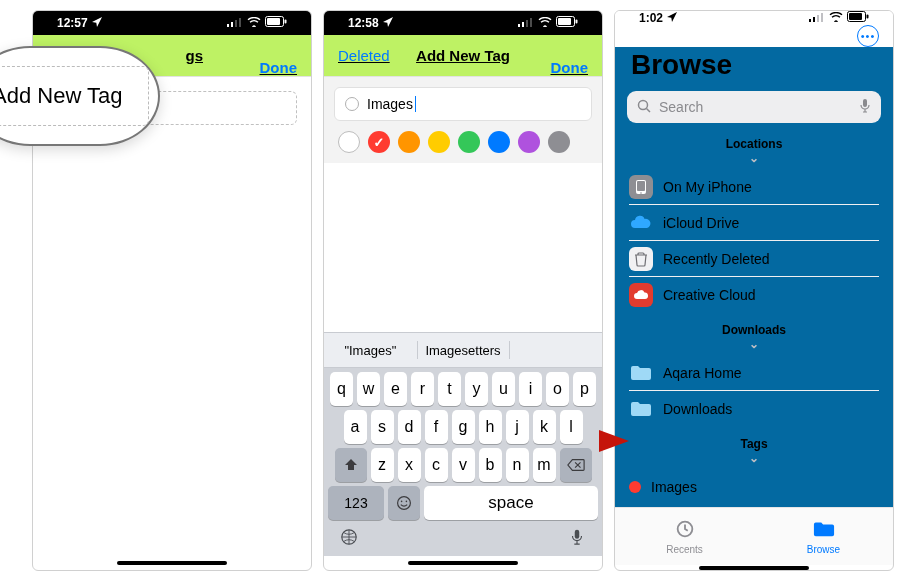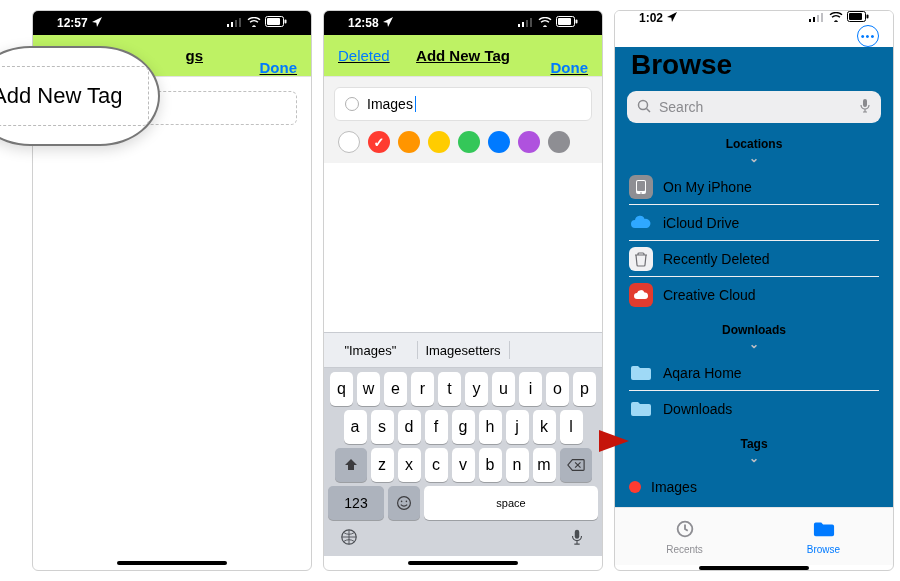--- a/index.html
+++ b/index.html
@@ -134,21 +134,21 @@
     .krow { display: flex; gap: 4px; padding: 4px 4px 0; justify-content: center; }
     .key {
       background: #fff; border-radius: 5px; height: 34px;
       box-shadow: 0 1px 0 rgba(0,0,0,.25);
       display: flex; align-items: center; justify-content: center;
       font-size: 16px; min-width: 23px;
     }
     .key.mod { background: #adb3bd; font-size: 13px; }
     .key.wide { min-width: 32px; }
     .key.wider { min-width: 56px; font-size: 14px; }
-    .key.space { flex: 1; font-size: 11px; }
+    .key.space { flex: 1; font-size: 17px; }
     .key.bksp svg { width: 18px; height: 14px; }
 
     .kb-bottom {
       display: flex; justify-content: space-between; align-items: center;
       padding: 8px 16px 0;
       color: #4a4d52;
     }
     .kb-bottom svg { width: 18px; height: 18px; }
 
     

